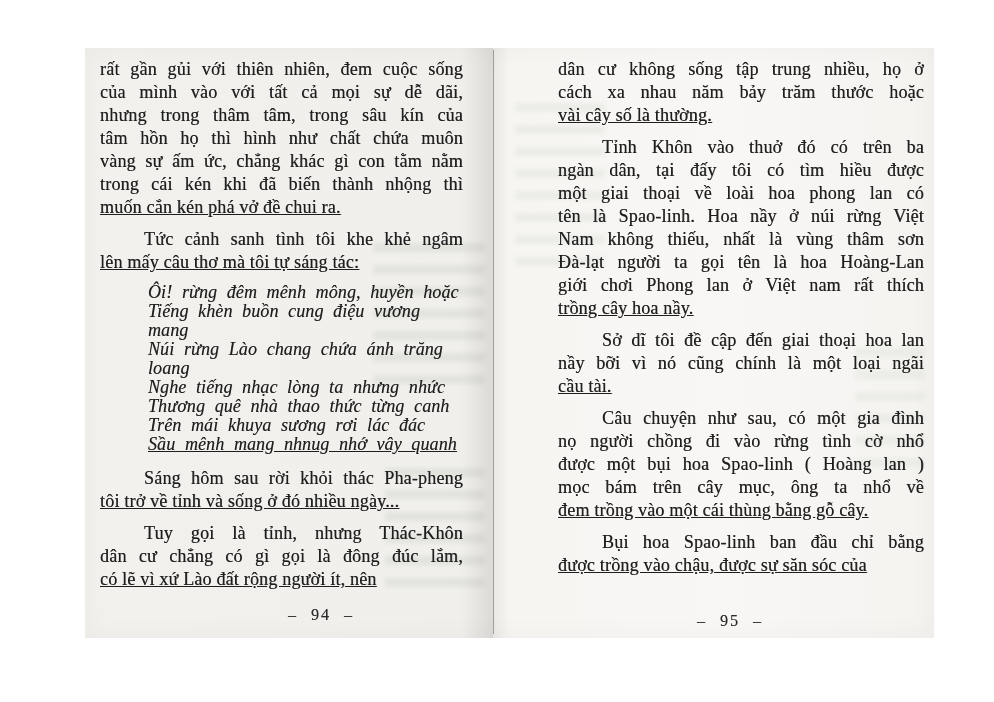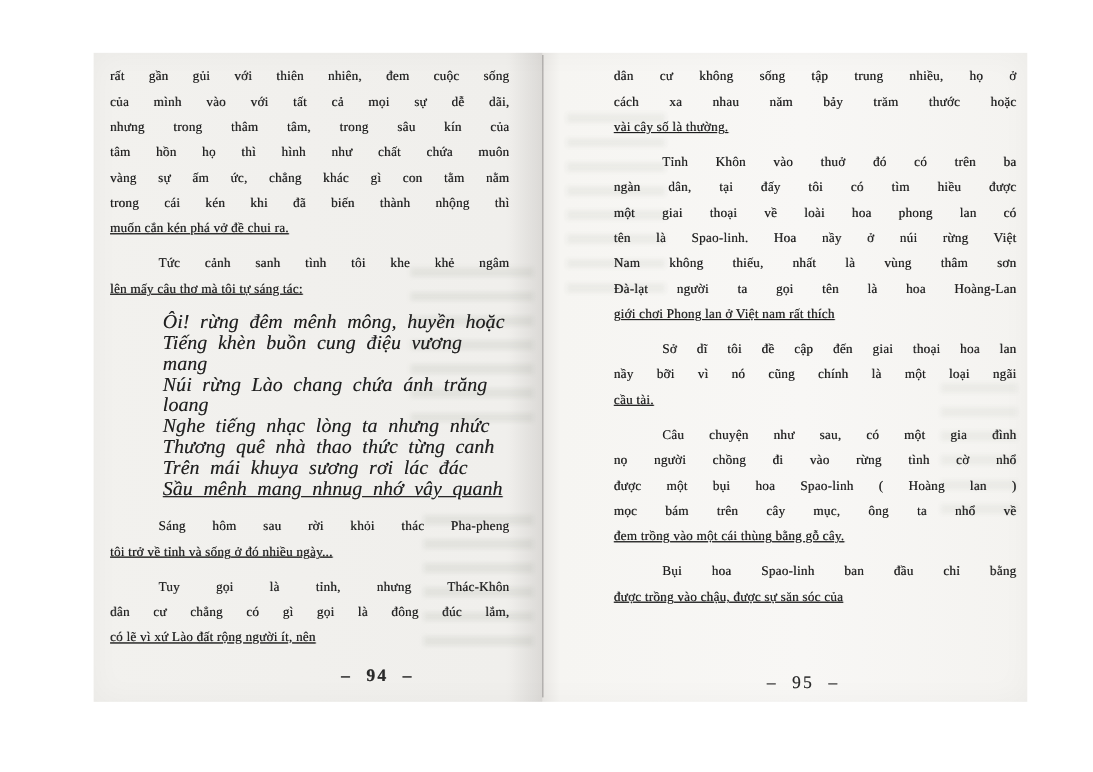--- a/index.html
+++ b/index.html
@@ -29,21 +29,21 @@
     position: absolute; left: 408px; top: 2px;
     width: 1px; height: 99%;
     background: rgba(90,88,85,0.5);
   }
   .col { position: absolute; top: 10px; }
   .col-left  { left: 15px;  width: 363px; }
   .col-right { left: 473px; width: 366px; }
 
   .para { margin: 0 0 9px 0; }
   .para .line {
-    font-size: 12px;
+    font-size: 18px;
     line-height: 23px;
     text-align: justify;
     text-align-last: justify;
     letter-spacing: 0.2px;
     text-shadow: 0.35px 0 0 rgba(20,20,20,0.6);
     white-space: normal;
   }
   .para .line:last-child { text-align-last: left; text-decoration: underline; }
   .para.indent .line:first-child { text-indent: 44px; }
 
@@ -62,21 +62,21 @@
   .pagenum {
     position: absolute;
     width: 200px;
     text-align: center;
     font-size: 16px;
     color: #2a2a2a;
     letter-spacing: 2px;
     word-spacing: 7px;
     text-shadow: 0.3px 0 0 rgba(20,20,20,0.5);
   }
-  .pagenum-left  { left: 158px; top: 558px; font-weight: bold; }
+  .pagenum-left  { left: 136px; top: 558px; }
   .pagenum-right { left: 545px; top: 564px; }
 
   
   .ghost {
     position: absolute;
     background: repeating-linear-gradient(180deg,
       rgba(120,130,112,0.10) 0px, rgba(120,130,112,0.10) 9px,
       rgba(0,0,0,0) 9px, rgba(0,0,0,0) 22px);
     filter: blur(2px);
     pointer-events: none;
@@ -139,20 +139,21 @@
         <div class="line">vài cây số là thường.</div>
       </div>
       <div class="para indent">
         <div class="line">Tỉnh Khôn vào thuở đó có trên ba</div>
         <div class="line">ngàn dân, tại đấy tôi có tìm hiều được</div>
         <div class="line">một giai thoại về loài hoa phong lan có</div>
         <div class="line">tên là Spao-linh. Hoa nầy ở núi rừng Việt</div>
         <div class="line">Nam không thiếu, nhất là vùng thâm sơn</div>
         <div class="line">Đà-lạt người ta gọi tên là hoa Hoàng-Lan</div>
         <div class="line">giới chơi Phong lan ở Việt nam rất thích</div>
+        <div class="line">trồng cây hoa nầy.</div>
       </div>
       <div class="para indent">
         <div class="line">Sở dĩ tôi đề cập đến giai thoại hoa lan</div>
         <div class="line">nầy bỡi vì nó cũng chính là một loại ngãi</div>
         <div class="line">cầu tài.</div>
       </div>
       <div class="para indent">
         <div class="line">Câu chuyện như sau, có một gia đình</div>
         <div class="line">nọ người chồng đi vào rừng tình cờ nhổ</div>
         <div class="line">được một bụi hoa Spao-linh ( Hoàng lan )</div>

